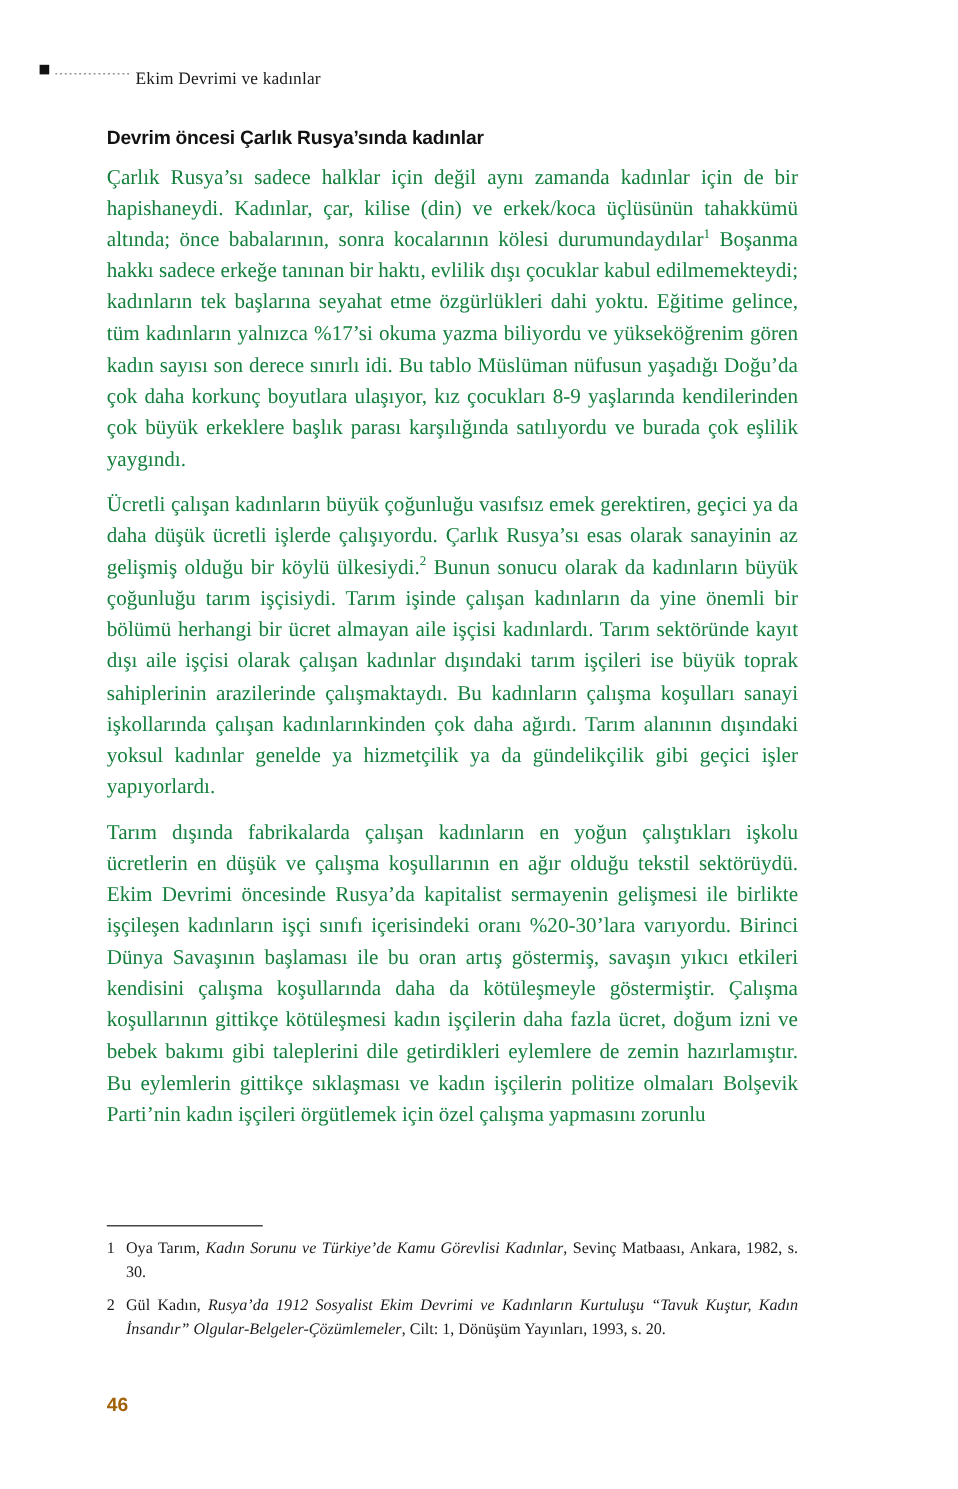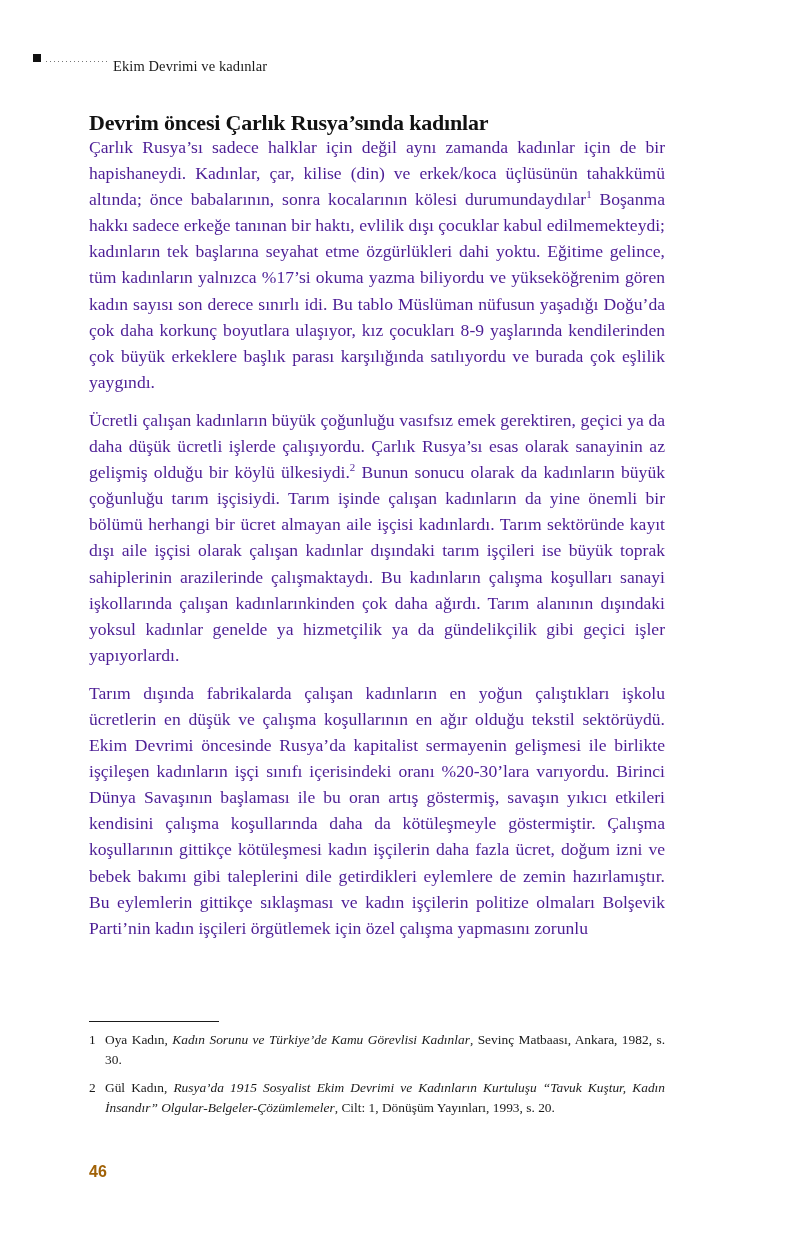--- a/index.html
+++ b/index.html
@@ -59,43 +59,43 @@
     white-space: nowrap;
     margin-top: 16px;
   }
 
   
   .section-title {
     position: absolute;
     left: 89px;
     top: 96px;
     width: 600px;
-    font-family: Liberation Serif, serif;
+    font-family: Liberation Sans, sans-serif;
     font-weight: bold;
-    font-size: 22px;
+    font-size: 16px;
     letter-spacing: -0.2px;
     color: #121212;
     line-height: 1.1;
   }
 
   
   .body-col {
     position: absolute;
     left: 89px;
     top: 134px;
     width: 576px;
   }
   .body-col p {
     margin: 0 0 12px 0;
     font-family: "Liberation Serif", serif;
     font-size: 17.6px;
     line-height: 26.1px;
     text-align: justify;
     text-justify: inter-word;
-    color: #4c1d95;
+    color: #15803d;
     hyphens: manual;
   }
   .body-col p:last-child { margin-bottom: 0; }
   sup {
     font-size: 0.62em;
     vertical-align: super;
     line-height: 0;
   }
 
   
@@ -163,24 +163,24 @@
 
     <p>Tarım dışında fabrikalarda çalışan kadınların en yoğun çalıştıkları işkolu ücretlerin en düşük ve çalışma koşullarının en ağır olduğu tekstil sektörüydü. Ekim Devrimi öncesinde Rusya’da kapitalist sermayenin gelişmesi ile birlikte işçileşen kadınların işçi sınıfı içerisindeki oranı %20-30’lara varıyordu. Birinci Dünya Savaşının başlaması ile bu oran artış göstermiş, savaşın yıkıcı etkileri kendisini çalışma koşullarında daha da kötüleşmeyle göstermiştir. Çalışma koşullarının gittikçe kötüleşmesi kadın işçilerin daha fazla ücret, doğum izni ve bebek bakımı gibi taleplerini dile getirdikleri eylemlere de zemin hazırlamıştır. Bu eylemlerin gittikçe sıklaşması ve kadın işçilerin politize olmaları Bolşevik Parti’nin kadın işçileri örgütlemek için özel çalışma yapmasını zorunlu</p>
 
   </div>
 
   <div class="footnotes">
     <div class="footnote-rule"></div>
 
     <div class="footnote">
       <span class="fn-num">1</span>
-      <span class="fn-text"><span>Oya Kadın, </span><i>Kadın Sorunu ve Türkiye’de Kamu Görevlisi Kadınlar</i><span>, Sevinç Matbaası, Ankara, 1982, s. 30.</span></span>
+      <span class="fn-text"><span>Oya Tarım, </span><i>Kadın Sorunu ve Türkiye’de Kamu Görevlisi Kadınlar</i><span>, Sevinç Matbaası, Ankara, 1982, s. 30.</span></span>
     </div>
 
     <div class="footnote">
       <span class="fn-num">2</span>
-      <span class="fn-text"><span>Gül Kadın, </span><i>Rusya’da 1915 Sosyalist Ekim Devrimi ve Kadınların Kurtuluşu “Tavuk Kuştur, Kadın İnsandır” Olgular-Belgeler-Çözümlemeler</i><span>, Cilt: 1, Dönüşüm Yayınları, 1993, s. 20.</span></span>
+      <span class="fn-text"><span>Gül Kadın, </span><i>Rusya’da 1912 Sosyalist Ekim Devrimi ve Kadınların Kurtuluşu “Tavuk Kuştur, Kadın İnsandır” Olgular-Belgeler-Çözümlemeler</i><span>, Cilt: 1, Dönüşüm Yayınları, 1993, s. 20.</span></span>
     </div>
   </div>
 
   <div class="folio">46</div>
 
 </div>
 
 </body></html>

